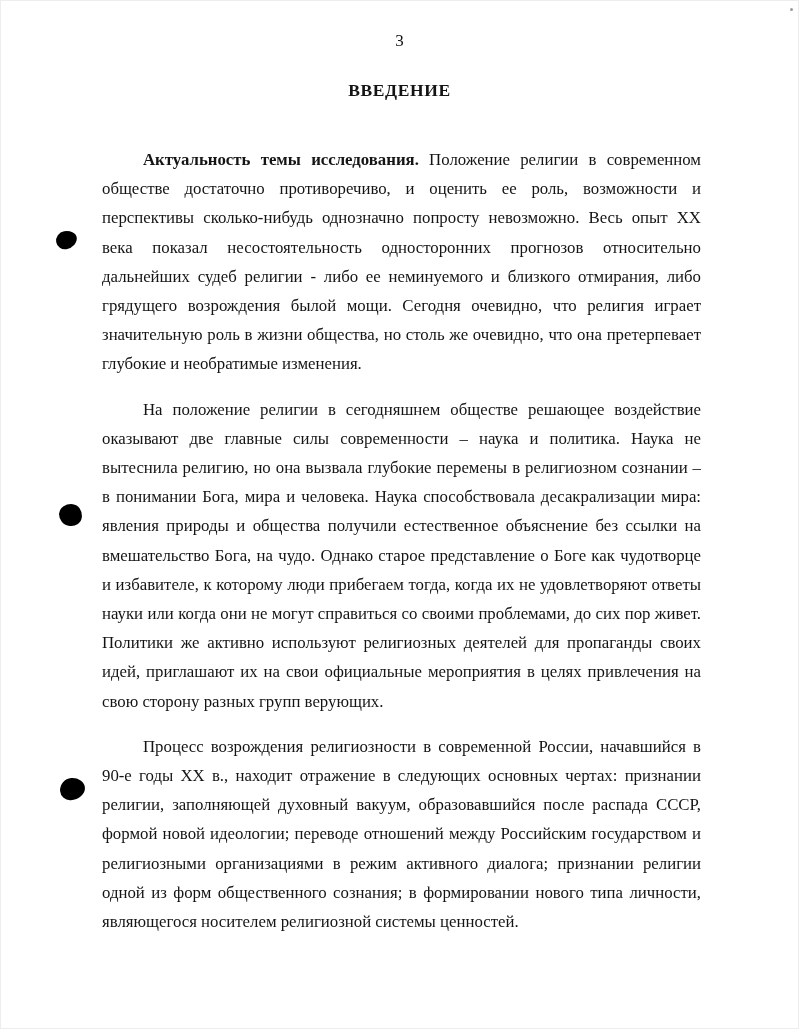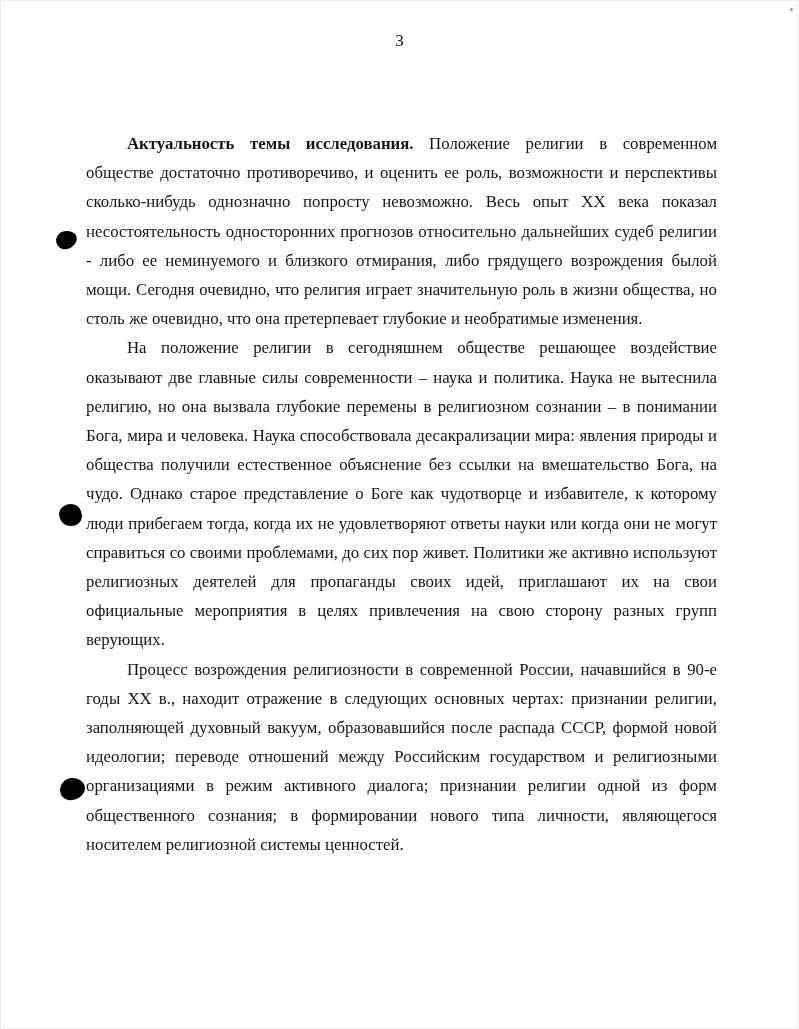--- a/index.html
+++ b/index.html
@@ -44,21 +44,21 @@
     position: absolute;
     top: 129px;
     left: 86px;
     width: 631px;
     font-size: 16.8px;
     line-height: 29.2px;
     text-align: justify;
     text-justify: inter-word;
   }
   .content p {
-    margin: 0;
+    margin: 16px;
     text-indent: 41px;
   }
   .content p b {
     font-weight: bold;
   }
   
   .ink-blob {
     position: absolute;
     background: #000;
   }
@@ -96,20 +96,21 @@
     background: #9a9a9a;
   }
 </style>
 </head>
 <body>
 
 <div class="page">
 
   <div class="page-number">3</div>
 
+  <h1 class="doc-title">ВВЕДЕНИЕ</h1>
 
   <div class="content">
 
     <p><b>Актуальность темы исследования.</b><span> Положение религии в современном обществе достаточно противоречиво, и оценить ее роль, возможности и перспективы сколько-нибудь однозначно попросту невозможно. Весь опыт XX века показал несостоятельность односторонних прогнозов относительно дальнейших судеб религии - либо ее неминуемого и близкого отмирания, либо грядущего возрождения былой мощи. Сегодня очевидно, что религия играет значительную роль в жизни общества, но столь же очевидно, что она претерпевает глубокие и необратимые изменения.</span></p>
 
     <p><span>На положение религии в сегодняшнем обществе решающее воздействие оказывают две главные силы современности – наука и политика. Наука не вытеснила религию, но она вызвала глубокие перемены в религиозном сознании – в понимании Бога, мира и человека. Наука способствовала десакрализации мира: явления природы и общества получили естественное объяснение без ссылки на вмешательство Бога, на чудо. Однако старое представление о Боге как чудотворце и избавителе, к которому люди прибегаем тогда, когда их не удовлетворяют ответы науки или когда они не могут справиться со своими проблемами, до сих пор живет. Политики же активно используют религиозных деятелей для пропаганды своих идей, приглашают их на свои официальные мероприятия в целях привлечения на свою сторону разных групп верующих.</span></p>
 
     <p><span>Процесс возрождения религиозности в современной России, начавшийся в 90-е годы XX в., находит отражение в следующих основных чертах: признании религии, заполняющей духовный вакуум, образовавшийся после распада СССР, формой новой идеологии; переводе отношений между Российским государством и религиозными организациями в режим активного диалога; признании религии одной из форм общественного сознания; в формировании нового типа личности, являющегося носителем религиозной системы ценностей.</span></p>
 
   </div>

